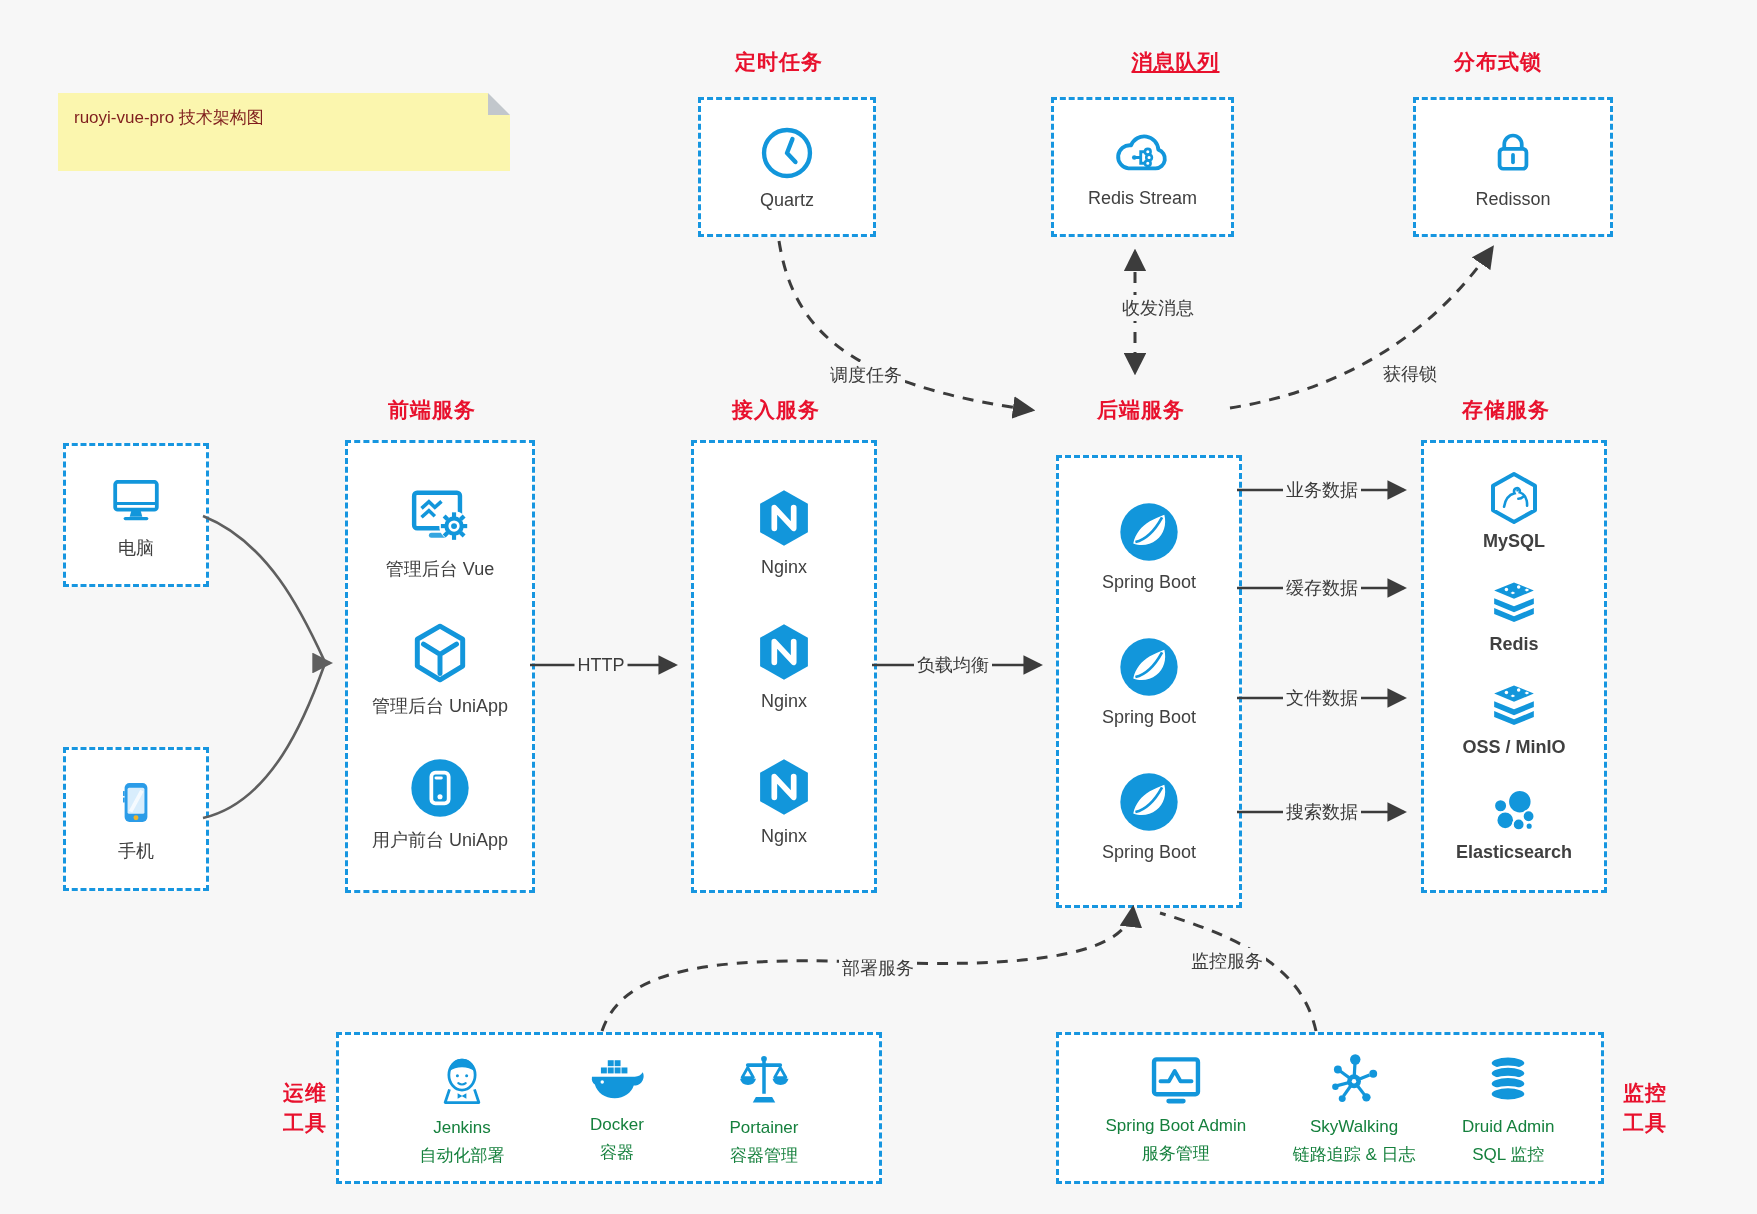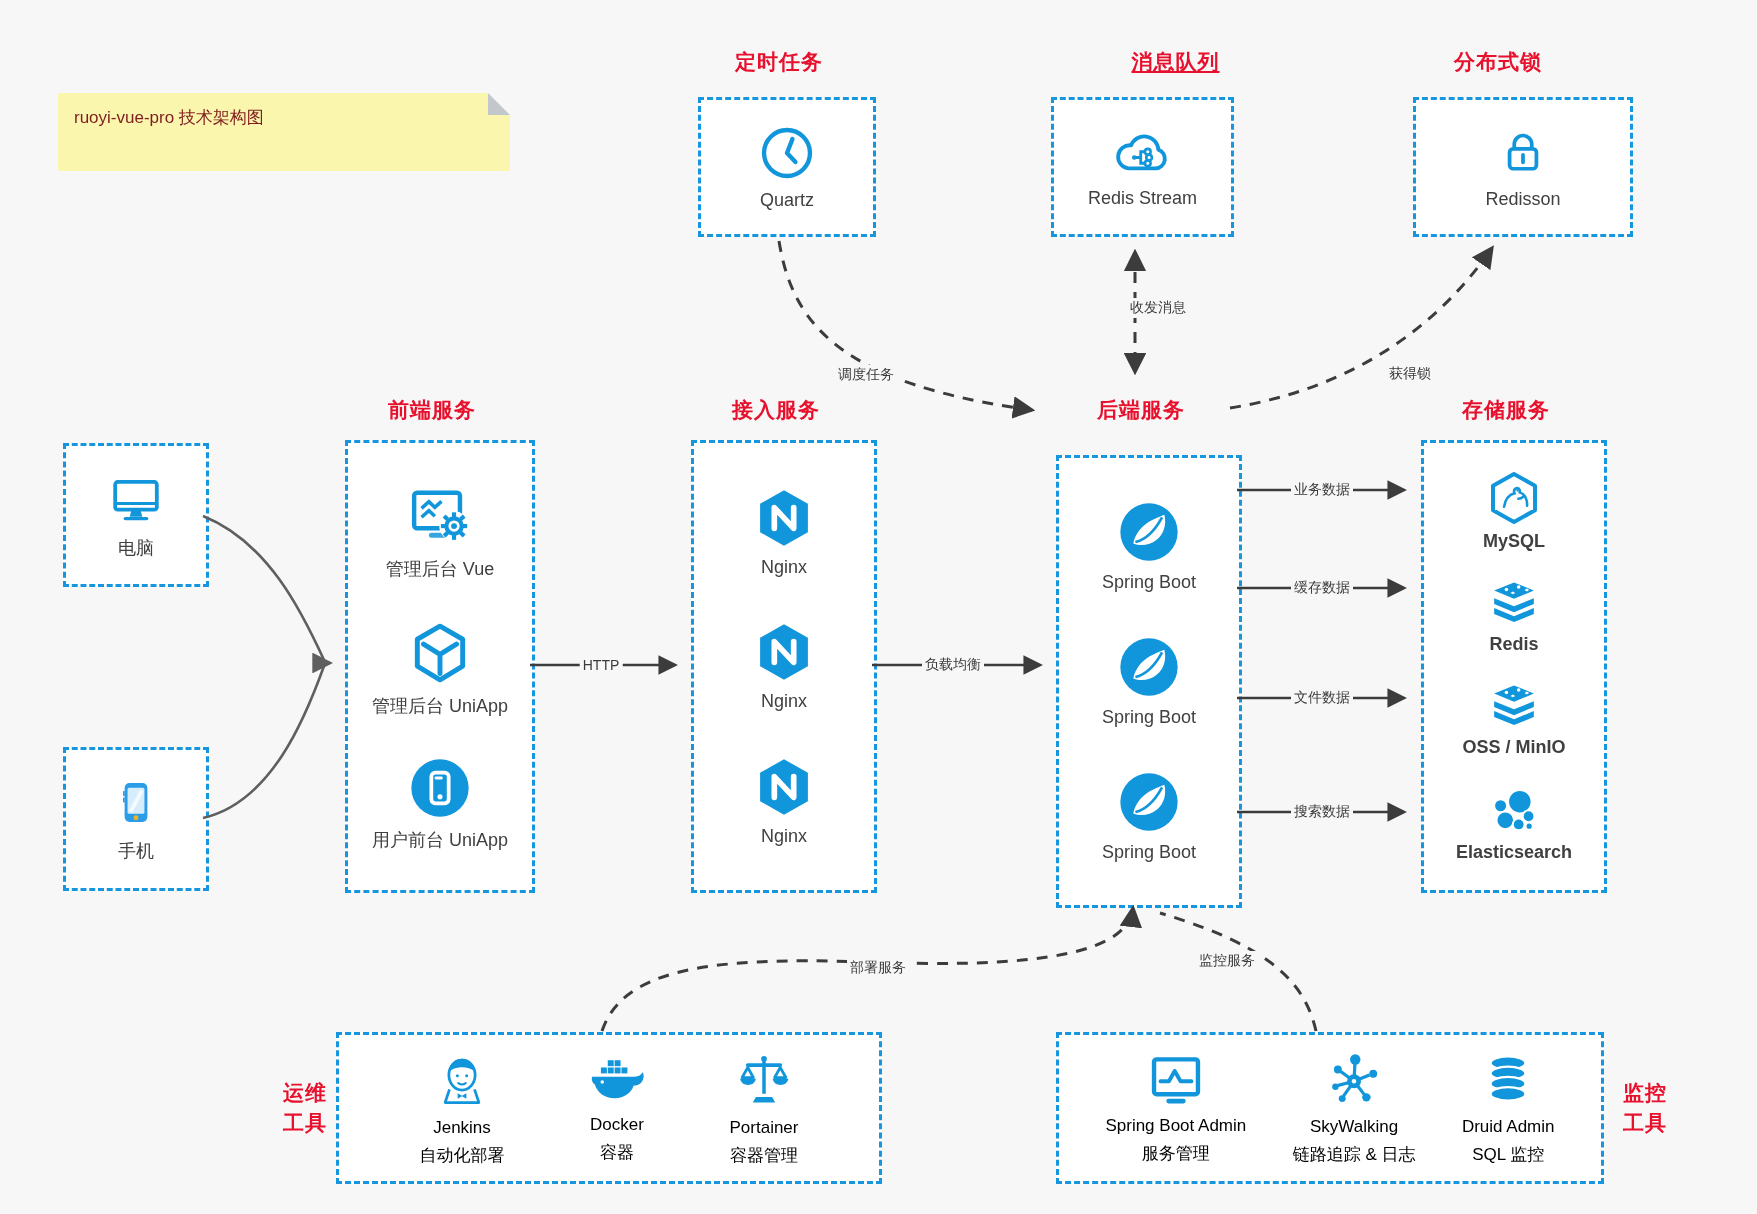--- a/index.html
+++ b/index.html
@@ -23,24 +23,24 @@
   
   .dbox{
     border:3px dashed #1796e0;background:#fff;box-sizing:border-box;
     display:flex;flex-direction:column;align-items:center;justify-content:space-evenly;margin-left:8px;
   }
   .rtitle{
     color:#e8112d;font-weight:bold;font-size:21px;text-align:center;letter-spacing:1px;
   }
   .item{display:flex;flex-direction:column;align-items:center;gap:8px;}
   .ilabel{font-size:18px;color:#404040;white-space:nowrap;}
-  .ilabel2{font-size:17px;color:#000000;white-space:nowrap;text-align:center;line-height:24px;}
+  .ilabel2{font-size:17px;color:#15803d;white-space:nowrap;text-align:center;line-height:24px;}
   .elabel{
     position:absolute;transform:translate(-50%,-50%);
-    font-size:14px;color:#3b3b3b;background:#f7f7f7;padding:1px 3px;white-space:nowrap;z-index:5;
+    font-size:18px;color:#3b3b3b;background:#f7f7f7;padding:1px 3px;white-space:nowrap;z-index:5;
   }
   svg.overlay{position:absolute;left:0;top:0;z-index:4;pointer-events:none;}
   .icon{display:block;}
   .sideL{line-height:30px;}
 </style>
 </head>
 <body>
 
 <svg class="overlay" width="1757" height="1214" viewBox="0 0 1757 1214">
   <defs>
@@ -95,21 +95,21 @@
       <circle cx="18" cy="24.5" r="1.8" fill="#1296db"></circle>
       <circle cx="28.5" cy="20" r="2.2" fill="none" stroke="#1296db" stroke-width="2"></circle>
       <circle cx="29.5" cy="24.5" r="2.2" fill="none" stroke="#1296db" stroke-width="2"></circle>
       <circle cx="28.5" cy="29" r="2.2" fill="none" stroke="#1296db" stroke-width="2"></circle>
     </svg>
     <span class="ilabel">Redis Stream</span>
   </div>
 </div>
 
 <div class="abs rtitle" style="left:1405px;top:48px;width:186px;">分布式锁</div>
-<div class="abs dbox" style="left:1405px;top:97px;width:220px;height:140px;">
+<div class="abs dbox" style="left:1405px;top:97px;width:200px;height:140px;">
   <div class="item">
     <svg class="icon" width="56" height="56" viewBox="0 0 48 48">
       <path d="M16.5 20.5 v-4 a7.5 7.5 0 0 1 15 0 v4" fill="none" stroke="#1296db" stroke-width="3.2"></path>
       <rect x="12.5" y="20.5" width="23" height="17" rx="3" fill="none" stroke="#1296db" stroke-width="3.2"></rect>
       <path d="M24 25.5 v6.5" stroke="#1296db" stroke-width="3.2" stroke-linecap="round"></path>
     </svg>
     <span class="ilabel">Redisson</span>
   </div>
 </div>
 

